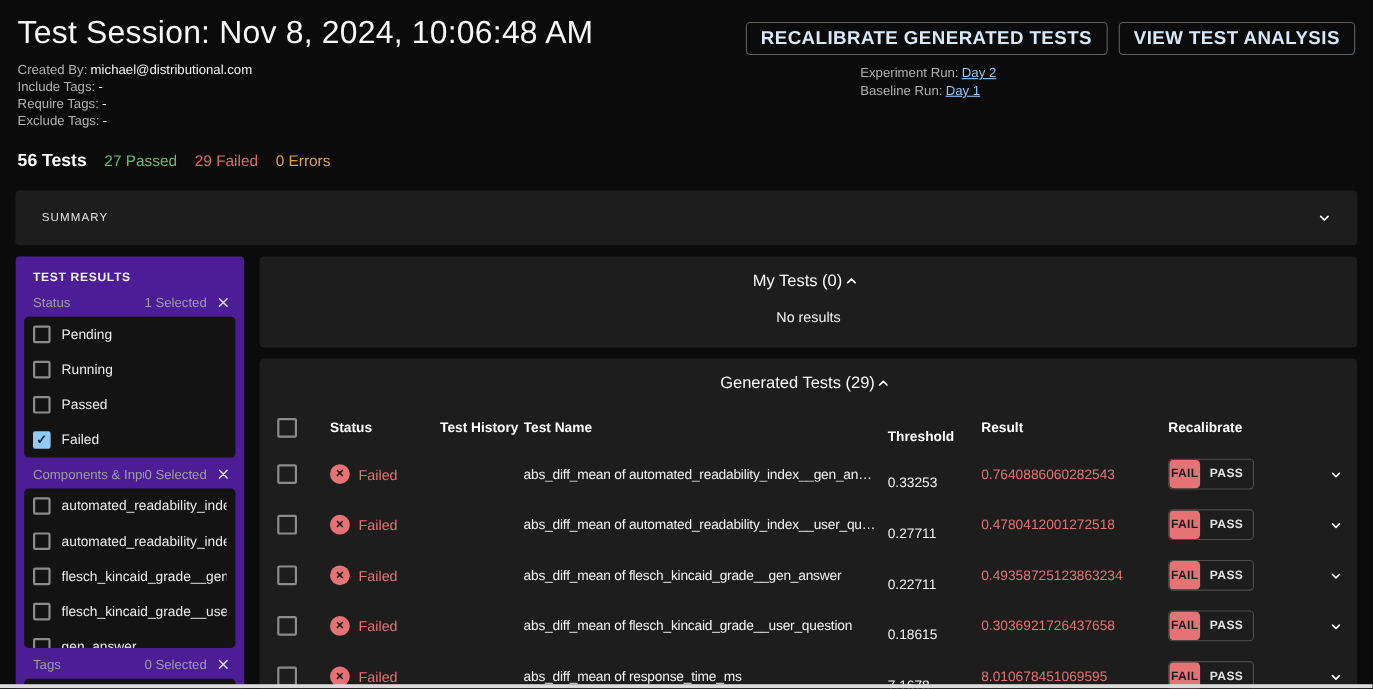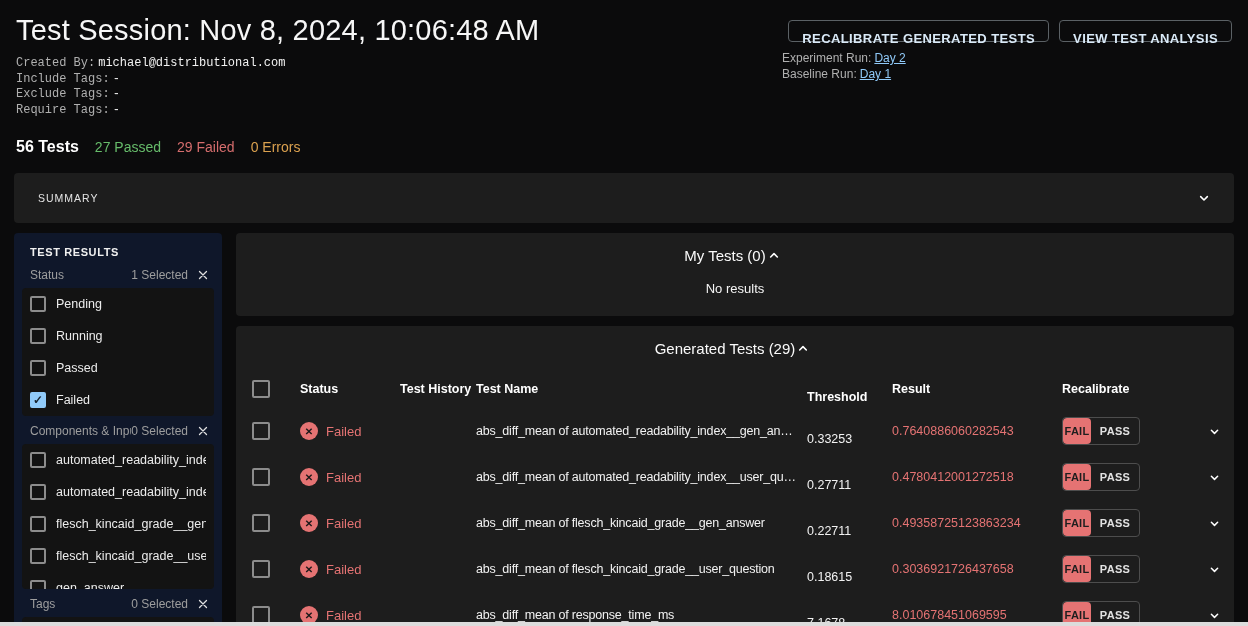--- a/index.html
+++ b/index.html
@@ -5,50 +5,50 @@
   * { margin:0; padding:0; box-sizing:border-box; }
   html,body { background:#000; }
   body { font-family:"Liberation Sans", sans-serif; }
   .page {
     position:relative; width:1248px; height:626px;
     background:#0b0b0c; color:#fff; overflow:hidden;
   }
   
   .header { display:flex; justify-content:space-between; padding:14px 16px 0 16px; }
   .page-title { font-size:29px; font-weight:400; color:#f7f7f7; letter-spacing:.2px; }
-  .meta { margin-top:9px;font-family:Liberation Mono, monospace; }
+  .meta { margin-top:9px; }
   .meta-row { font-size:12px; line-height:15.5px; color:#b0b0b0; }
   .meta-value { color:#f2f2f2; margin-left:3px; }
   .header-right { display:flex; flex-direction:column; align-items:flex-start; width:450px; padding-top:6px; }
   .header-buttons { display:flex; gap:10px; align-self:flex-end; }
   .hbtn {
     background:transparent; border:1px solid #5b6165; border-radius:4px;
     color:#d9e9f7; font-family:"Liberation Sans", sans-serif;
-    font-size:13px; font-weight:700; letter-spacing:.4px;
-    height:16px; padding:10px 13px; cursor:pointer; white-space:nowrap;
+    font-size:17px; font-weight:700; letter-spacing:.4px;
+    height:30px; padding:4px 13px; cursor:pointer; white-space:nowrap;
   }
   .runs { margin-top:8px; }
   .run-row { font-size:12px; line-height:16px; color:#b0b0b0; }
   .run-link { color:#90caf9; text-decoration:underline; cursor:pointer; margin-left:3px; }
   
   .counts { display:flex; align-items:baseline; gap:16px; margin:20px 16px 0 16px; }
   .c-total { font-size:16px; font-weight:700; color:#fff; }
   .c-passed { font-size:14px; color:#66bb6a; }
   .c-failed { font-size:14px; color:#d56d6d; }
   .c-errors { font-size:14px; color:#dba14f; }
   
   .summary-bar {
     margin:17px 14px 0 14px; height:50px; background:#1d1d1d; border-radius:4px;
     display:flex; align-items:center; justify-content:space-between;
     padding:0 22px 0 24px; cursor:pointer;
   }
   .summary-label { font-size:10.5px; font-weight:400; letter-spacing:1px; color:#e4e4e4; }
   
   .content { display:flex; gap:14px; margin:10px 14px 0 14px; height:394px; overflow:hidden; }
-  .sidebar { width:208px; min-width:208px; background:#0f172a; border-radius:4px 4px 0 0; overflow:hidden; }
+  .sidebar { width:208px; min-width:208px; background:#4c1d95; border-radius:4px 4px 0 0; overflow:hidden; }
   .sb-title { padding:13px 16px 2px 16px; font-size:11px; font-weight:700; letter-spacing:.6px; color:#f0f0f0; }
   .filter-head { display:flex; align-items:center; padding:8px 12px 6px 16px; }
   .f-name { flex:1; font-size:12px; color:#9e9e9e; white-space:nowrap; overflow:hidden; }
   .f-selected { font-size:12px; color:#9e9e9e; margin-right:8px; white-space:nowrap; }
   .f-clear { display:inline-flex; cursor:pointer; }
   .filter-box { margin:0 8px; background:#131313; border-radius:4px; overflow:hidden; }
   .opt { display:flex; align-items:center; height:32px; padding:0 8px; cursor:pointer; }
   .opt-label { margin-left:10px; font-size:12.5px; color:#ececec; white-space:nowrap; overflow:hidden; }
   .cb {
     width:16px; height:16px; min-width:16px; border:2px solid #8c8c8c; border-radius:2px;
@@ -101,22 +101,22 @@
 <body>
 
 <div class="page">
 
   <div class="header">
     <div>
       <div class="page-title">Test Session: Nov 8, 2024, 10:06:48 AM</div>
       <div class="meta">
         <div class="meta-row"><span>Created By:</span><span class="meta-value">michael@distributional.com</span></div>
         <div class="meta-row"><span>Include Tags:</span><span class="meta-value">-</span></div>
+        <div class="meta-row"><span>Require Tags:</span><span class="meta-value">-</span></div>
         <div class="meta-row"><span>Exclude Tags:</span><span class="meta-value">-</span></div>
-        <div class="meta-row"><span>Require Tags:</span><span class="meta-value">-</span></div>
       </div>
     </div>
     <div class="header-right">
       <div class="header-buttons">
         <button class="hbtn">RECALIBRATE GENERATED TESTS</button>
         <button class="hbtn">VIEW TEST ANALYSIS</button>
       </div>
       <div class="runs">
         <div class="run-row"><span>Experiment Run:</span><a class="run-link">Day 2</a></div>
         <div class="run-row"><span>Baseline Run:</span><a class="run-link">Day 1</a></div>

